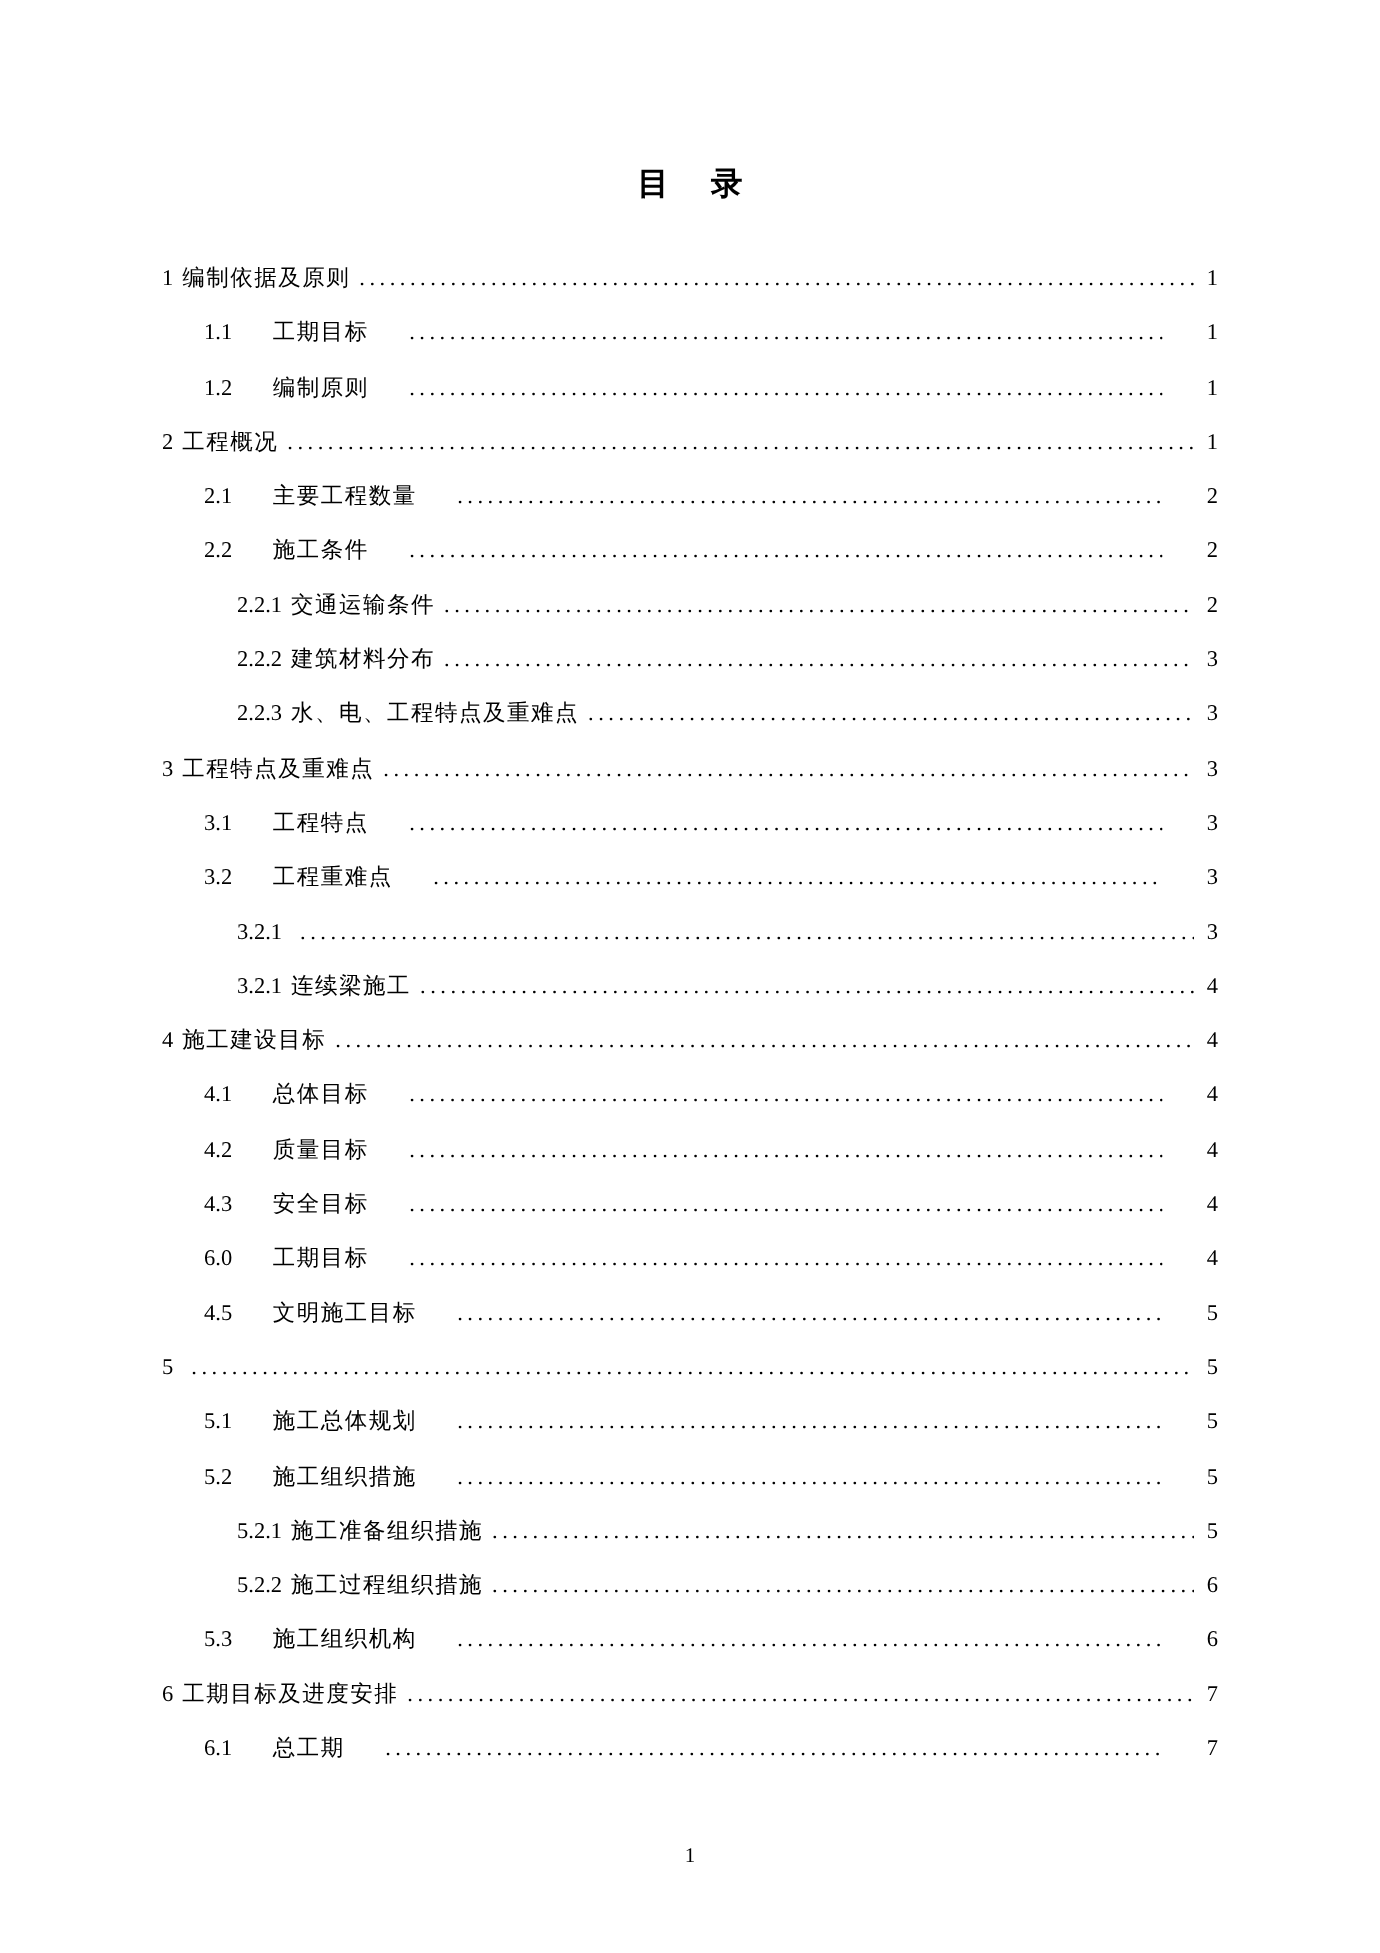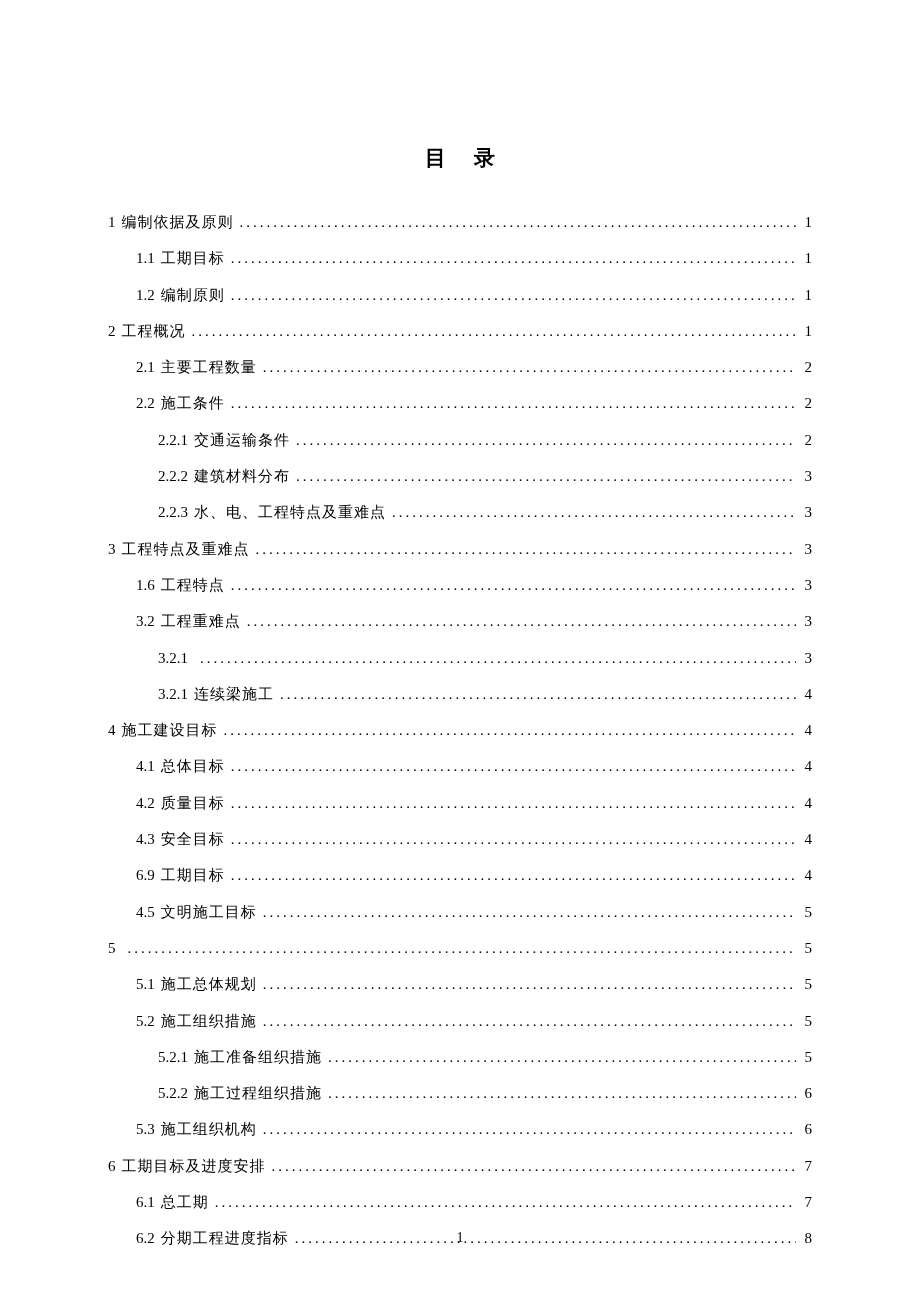--- a/index.html
+++ b/index.html
@@ -17,37 +17,37 @@
     .page {
       padding: 108px 108px 60px 108px;
     }
     .title {
       text-align: center;
       font-size: 21px;
       font-weight: bold;
       letter-spacing: 28px;
       margin-bottom: 32px;
       padding-left: 28px;
-      margin-top: 36px;
     }
     .toc-container {
       font-size: 15px;
       line-height: 2.42;
       color: #000;
     }
     .toc-entry {
       display: flex;
       align-items: baseline;
       white-space: nowrap;
     }
     .toc-entry.level-1 {
       padding-left: 0;
     }
     .toc-entry.level-2 {
       padding-left: 28px;
+      gap: 21px;
     }
     .toc-entry.level-3 {
       padding-left: 50px;
     }
     .toc-num {
       margin-right: 6px;
     }
     .toc-label {
       letter-spacing: 1px;
     }
@@ -136,21 +136,21 @@
         <span class="toc-dots"></span>
         <span class="toc-page">3</span>
       </div>
       <div class="toc-entry level-1">
         <span class="toc-num">3</span>
         <span class="toc-label">工程特点及重难点</span>
         <span class="toc-dots"></span>
         <span class="toc-page">3</span>
       </div>
       <div class="toc-entry level-2">
-        <span class="toc-num">1.6</span>
+        <span class="toc-num">3.1</span>
         <span class="toc-label">工程特点</span>
         <span class="toc-dots"></span>
         <span class="toc-page">3</span>
       </div>
       <div class="toc-entry level-2">
         <span class="toc-num">3.2</span>
         <span class="toc-label">工程重难点</span>
         <span class="toc-dots"></span>
         <span class="toc-page">3</span>
       </div>
@@ -183,21 +183,21 @@
         <span class="toc-dots"></span>
         <span class="toc-page">4</span>
       </div>
       <div class="toc-entry level-2">
         <span class="toc-num">4.3</span>
         <span class="toc-label">安全目标</span>
         <span class="toc-dots"></span>
         <span class="toc-page">4</span>
       </div>
       <div class="toc-entry level-2">
-        <span class="toc-num">6.9</span>
+        <span class="toc-num">6.0</span>
         <span class="toc-label">工期目标</span>
         <span class="toc-dots"></span>
         <span class="toc-page">4</span>
       </div>
       <div class="toc-entry level-2">
         <span class="toc-num">4.5</span>
         <span class="toc-label">文明施工目标</span>
         <span class="toc-dots"></span>
         <span class="toc-page">5</span>
       </div>
@@ -240,23 +240,17 @@
         <span class="toc-num">6</span>
         <span class="toc-label">工期目标及进度安排</span>
         <span class="toc-dots"></span>
         <span class="toc-page">7</span>
       </div>
       <div class="toc-entry level-2">
         <span class="toc-num">6.1</span>
         <span class="toc-label">总工期</span>
         <span class="toc-dots"></span>
         <span class="toc-page">7</span>
-      </div>
-      <div class="toc-entry level-2">
-        <span class="toc-num">6.2</span>
-        <span class="toc-label">分期工程进度指标</span>
-        <span class="toc-dots"></span>
-        <span class="toc-page">8</span>
       </div>
     </div>
 </div>
 
 <div class="footer-page">1</div>
 
 </body></html>

